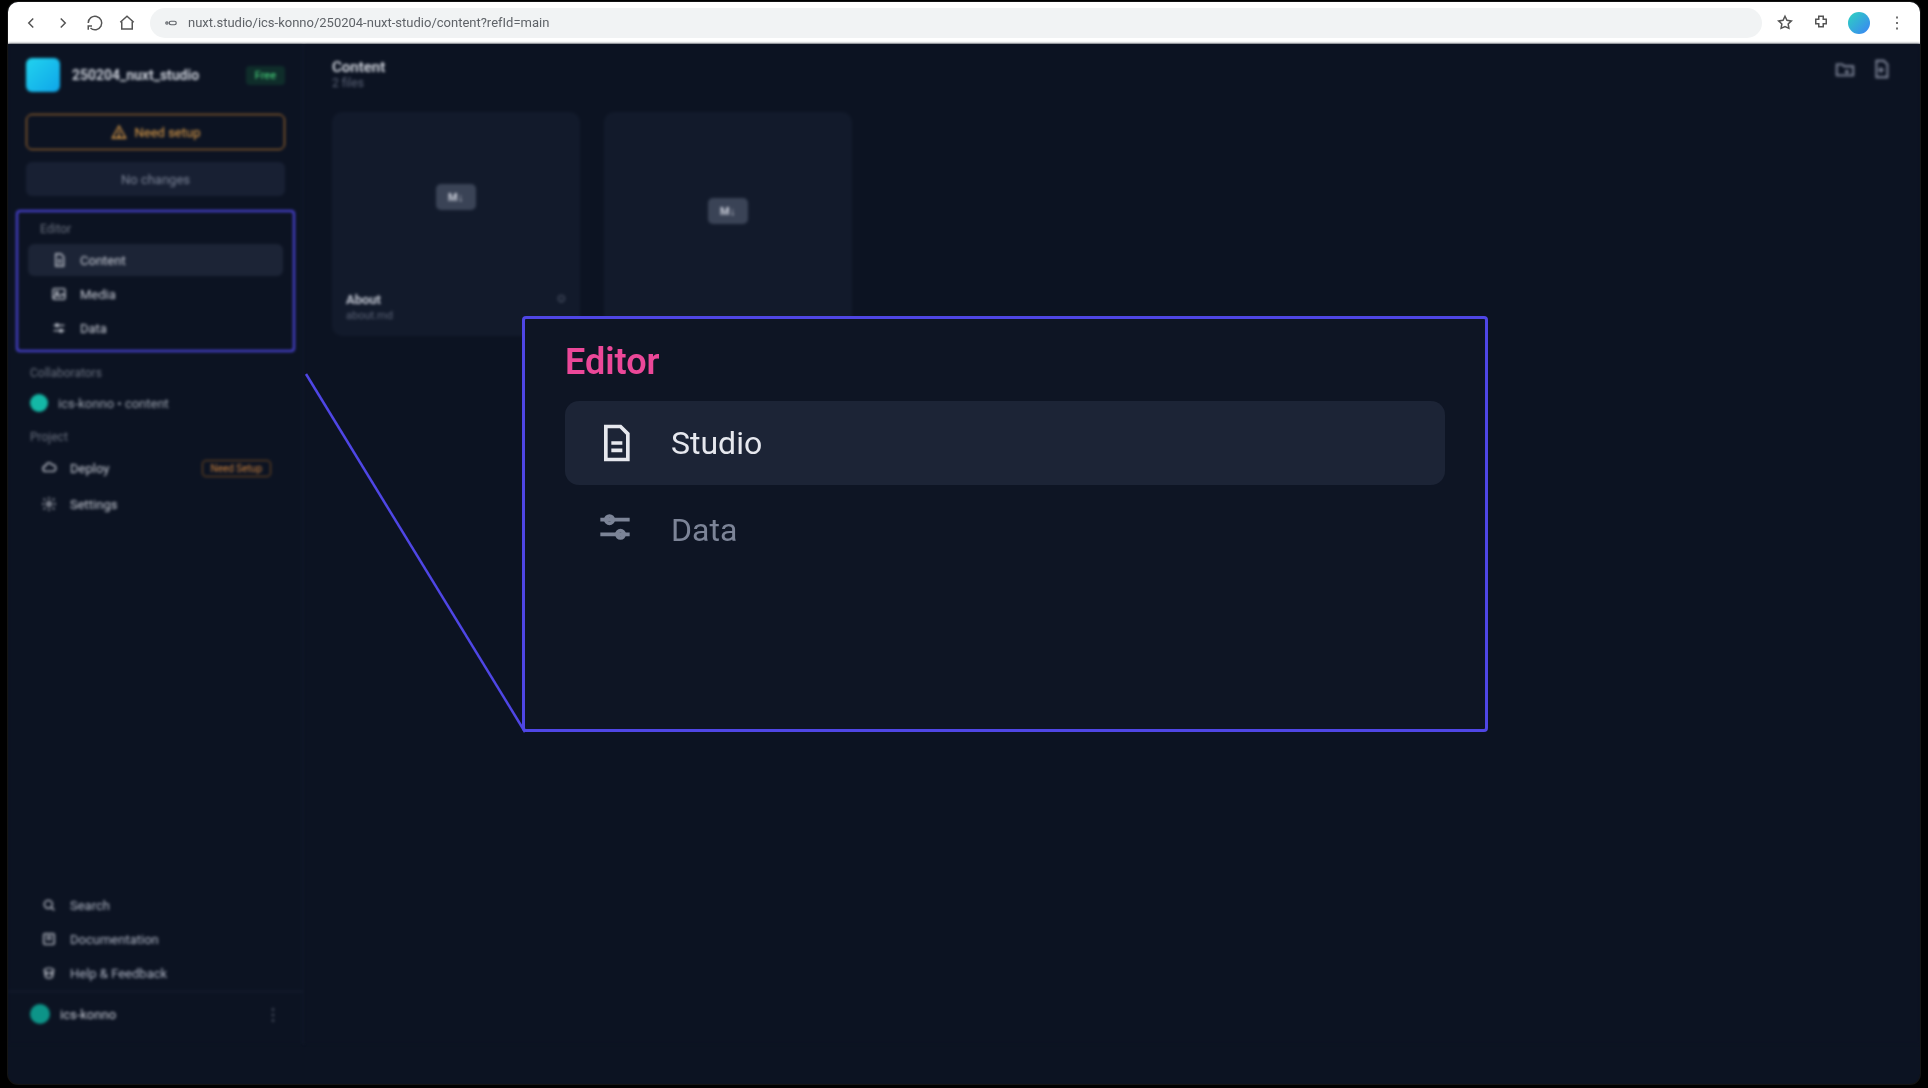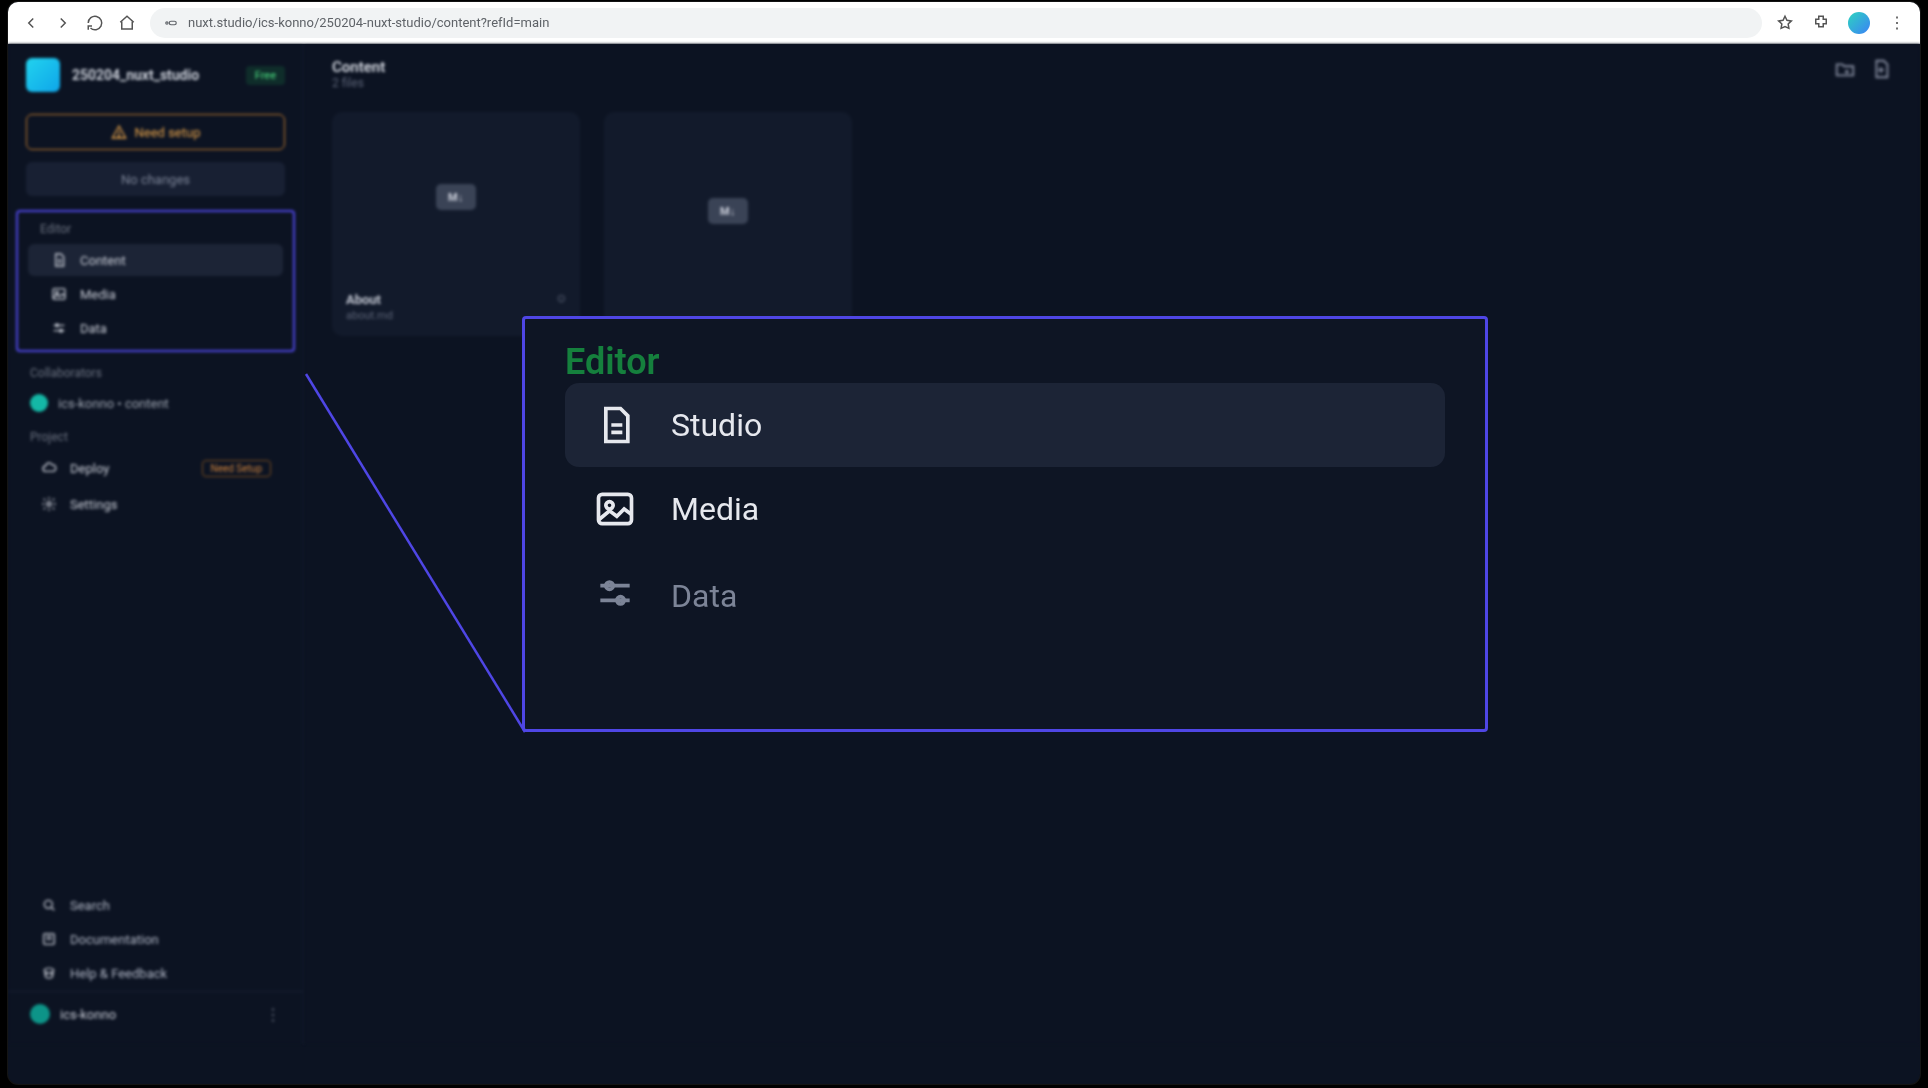--- a/index.html
+++ b/index.html
@@ -114,21 +114,21 @@
   .card .meta .t1 { color: #cfd3de; font-size: 13px; font-weight: 600; }
   .card .meta .t2 { color: #5c6477; font-size: 11px; margin-top: 2px; }
   .card .meta .time { float: right; color: #5c6477; font-size: 11px; }
 
   
   .callout {
     position: absolute; left: 514px; top: 314px; width: 966px; height: 416px;
     background: #0e1524; border: 3px solid #4f46e5; border-radius: 4px;
     padding: 22px 40px 28px;
   }
-  .callout h2 { color: #15803d; font-size: 36px; font-weight: 600; }
+  .callout h2 { color: #ec4899; font-size: 36px; font-weight: 600; margin-bottom: 18px; }
   .c-item {
     display: flex; align-items: center; gap: 34px; padding: 20px 28px; border-radius: 14px;
     color: #e6e8ee; font-size: 32px;
   }
   .c-item.active { background: #1c2436; }
   .c-item.dim { color: #7c8497; align-items: flex-end; }
   .c-item .c-ico { width: 44px; height: 44px; display: flex; }
   .c-item .c-ico svg { width: 44px; height: 44px; stroke: currentColor; fill: none; stroke-width: 2; }
 
   .leader {
@@ -354,30 +354,20 @@
     <h2>Editor</h2>
     <div class="c-item active">
       <span class="c-ico">
         <svg viewBox="0 0 24 24">
             <path d="M7 3h8l4 4v14H7z"></path>
             <path d="M10 12h6M10 16h6"></path>
           </svg>
       </span>
       <span>Studio</span>
     </div>
-    <div class="c-item">
-      <span class="c-ico">
-        <svg viewBox="0 0 24 24">
-            <rect x="3" y="4" width="18" height="16" rx="2"></rect>
-            <circle cx="9" cy="10" r="2"></circle>
-            <path d="M3 18l6-5 4 3 4-4 4 3"></path>
-          </svg>
-      </span>
-      <span>Media</span>
-    </div>
     <div class="c-item dim">
       <span class="c-ico">
         <svg viewBox="0 0 24 24">
             <path d="M4 8h16M4 16h16"></path>
             <circle cx="9" cy="8" r="2"></circle>
             <circle cx="15" cy="16" r="2"></circle>
           </svg>
       </span>
       <span>Data</span>
     </div>

